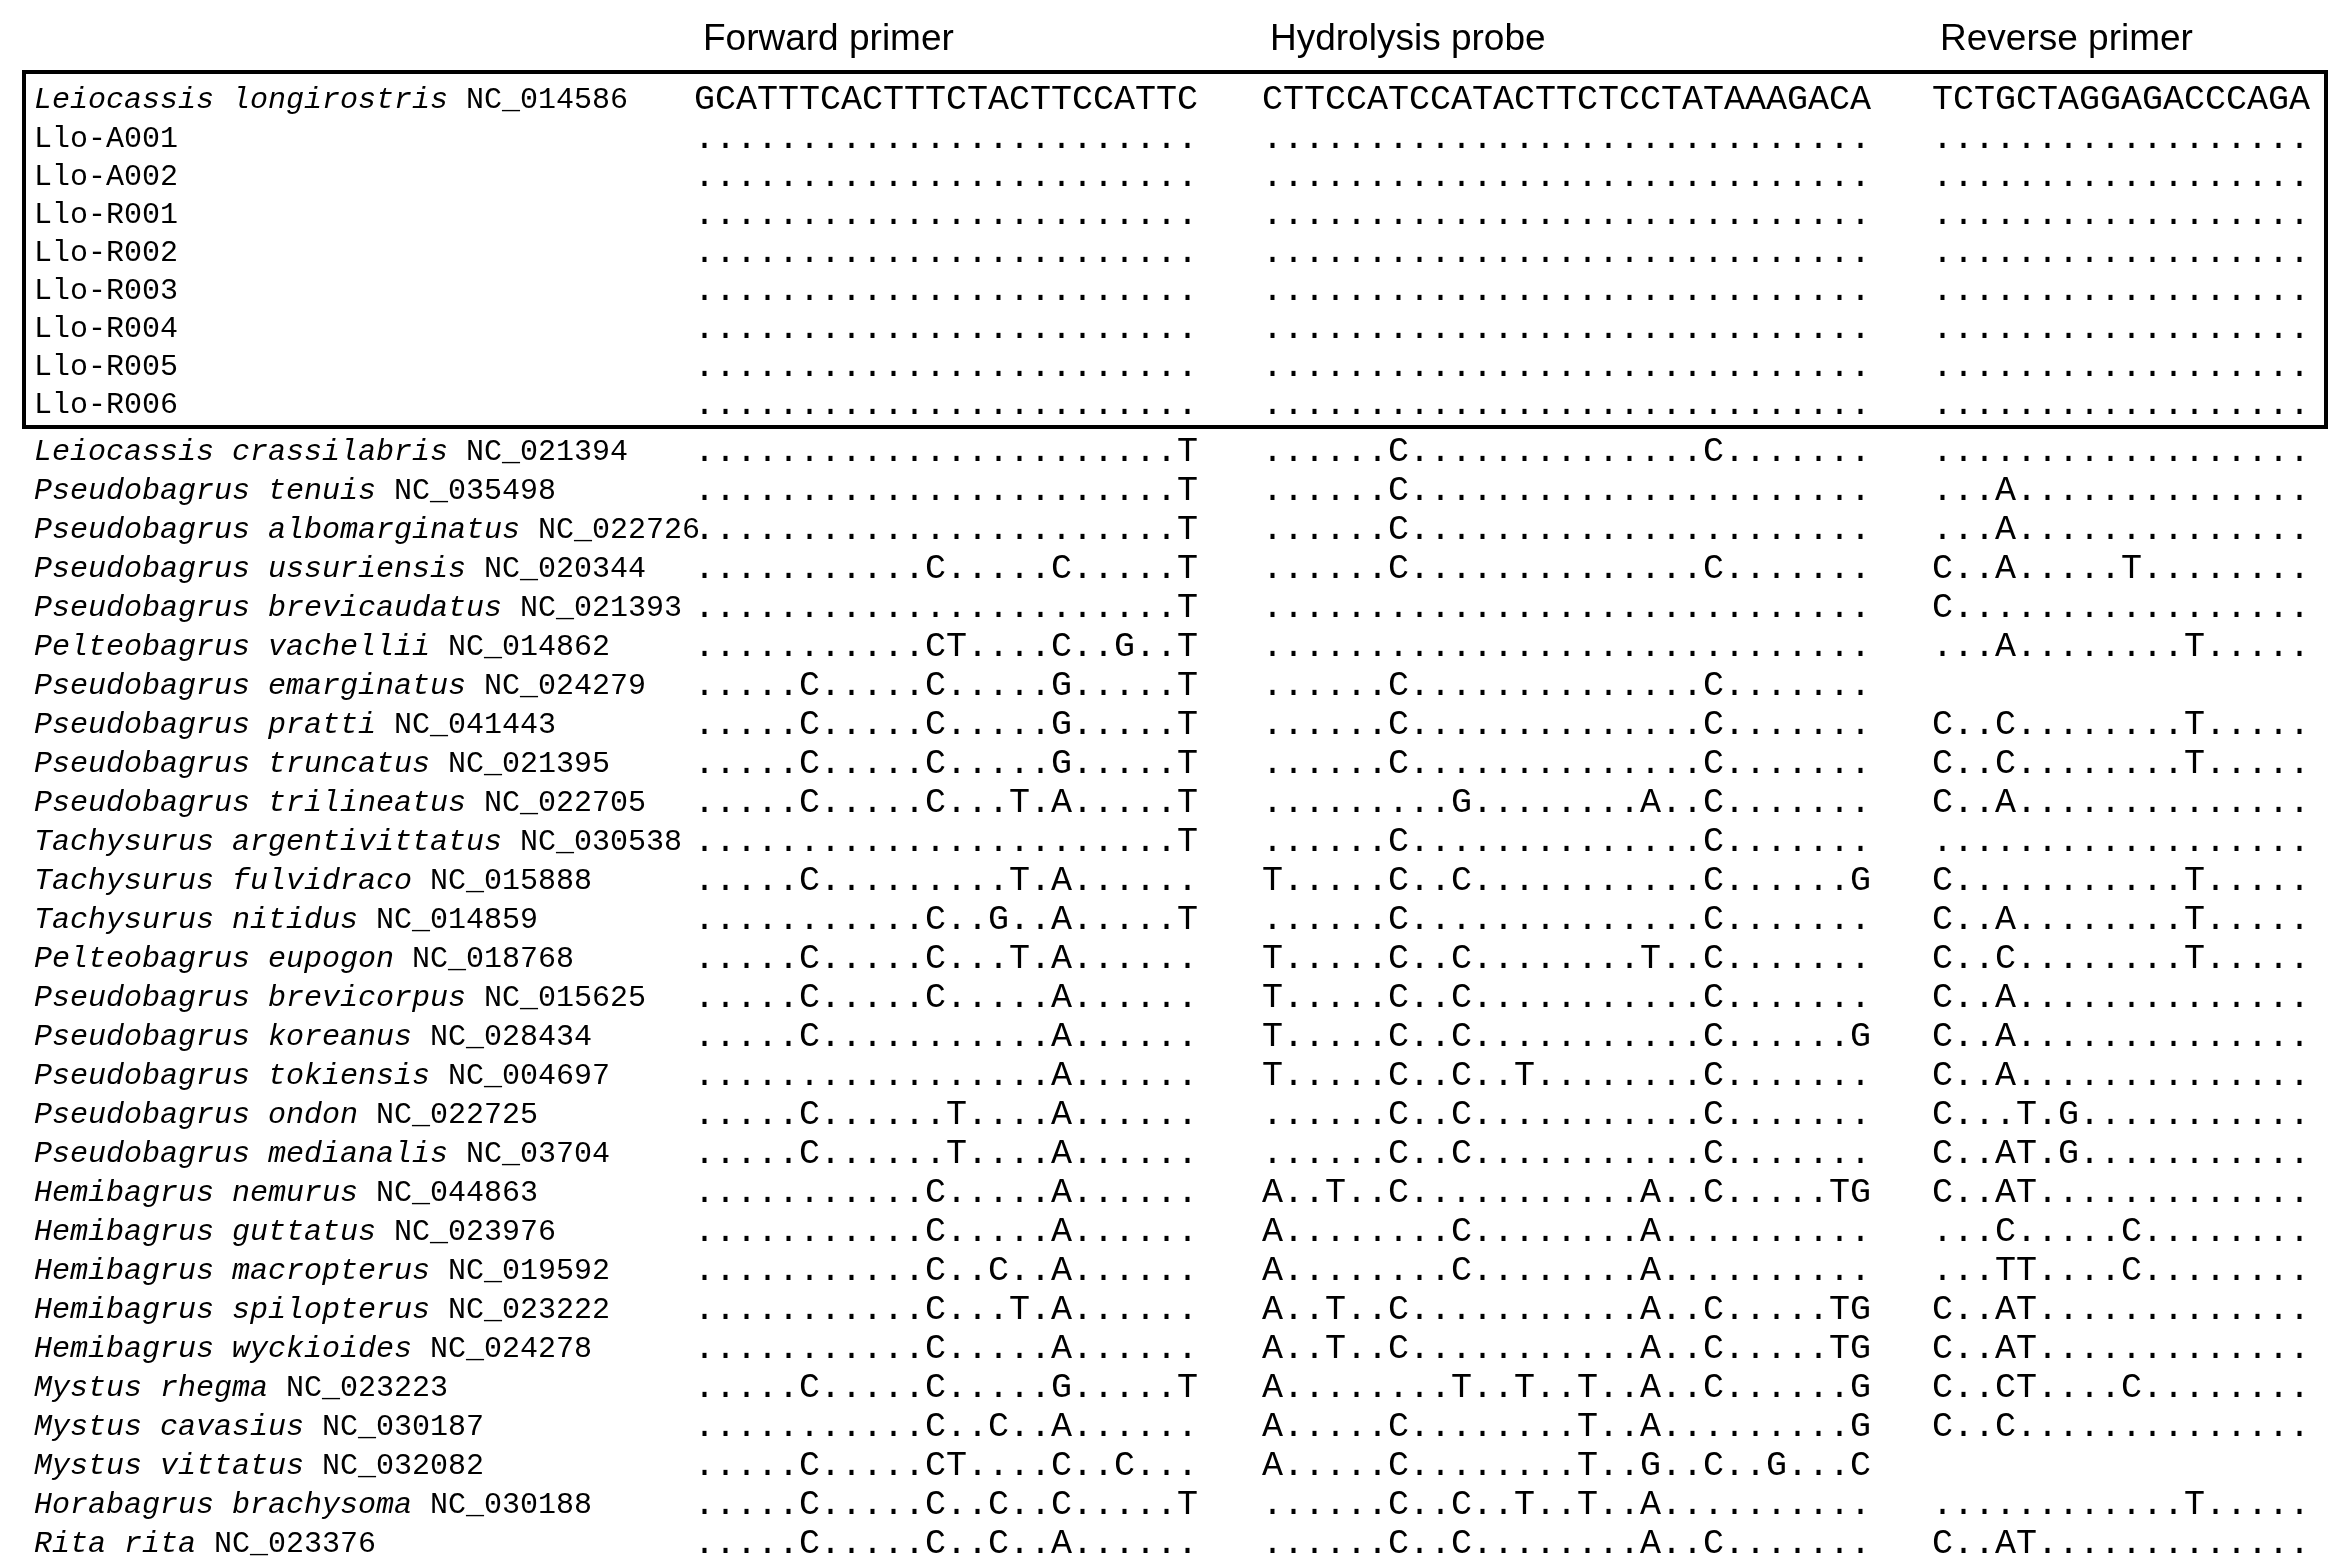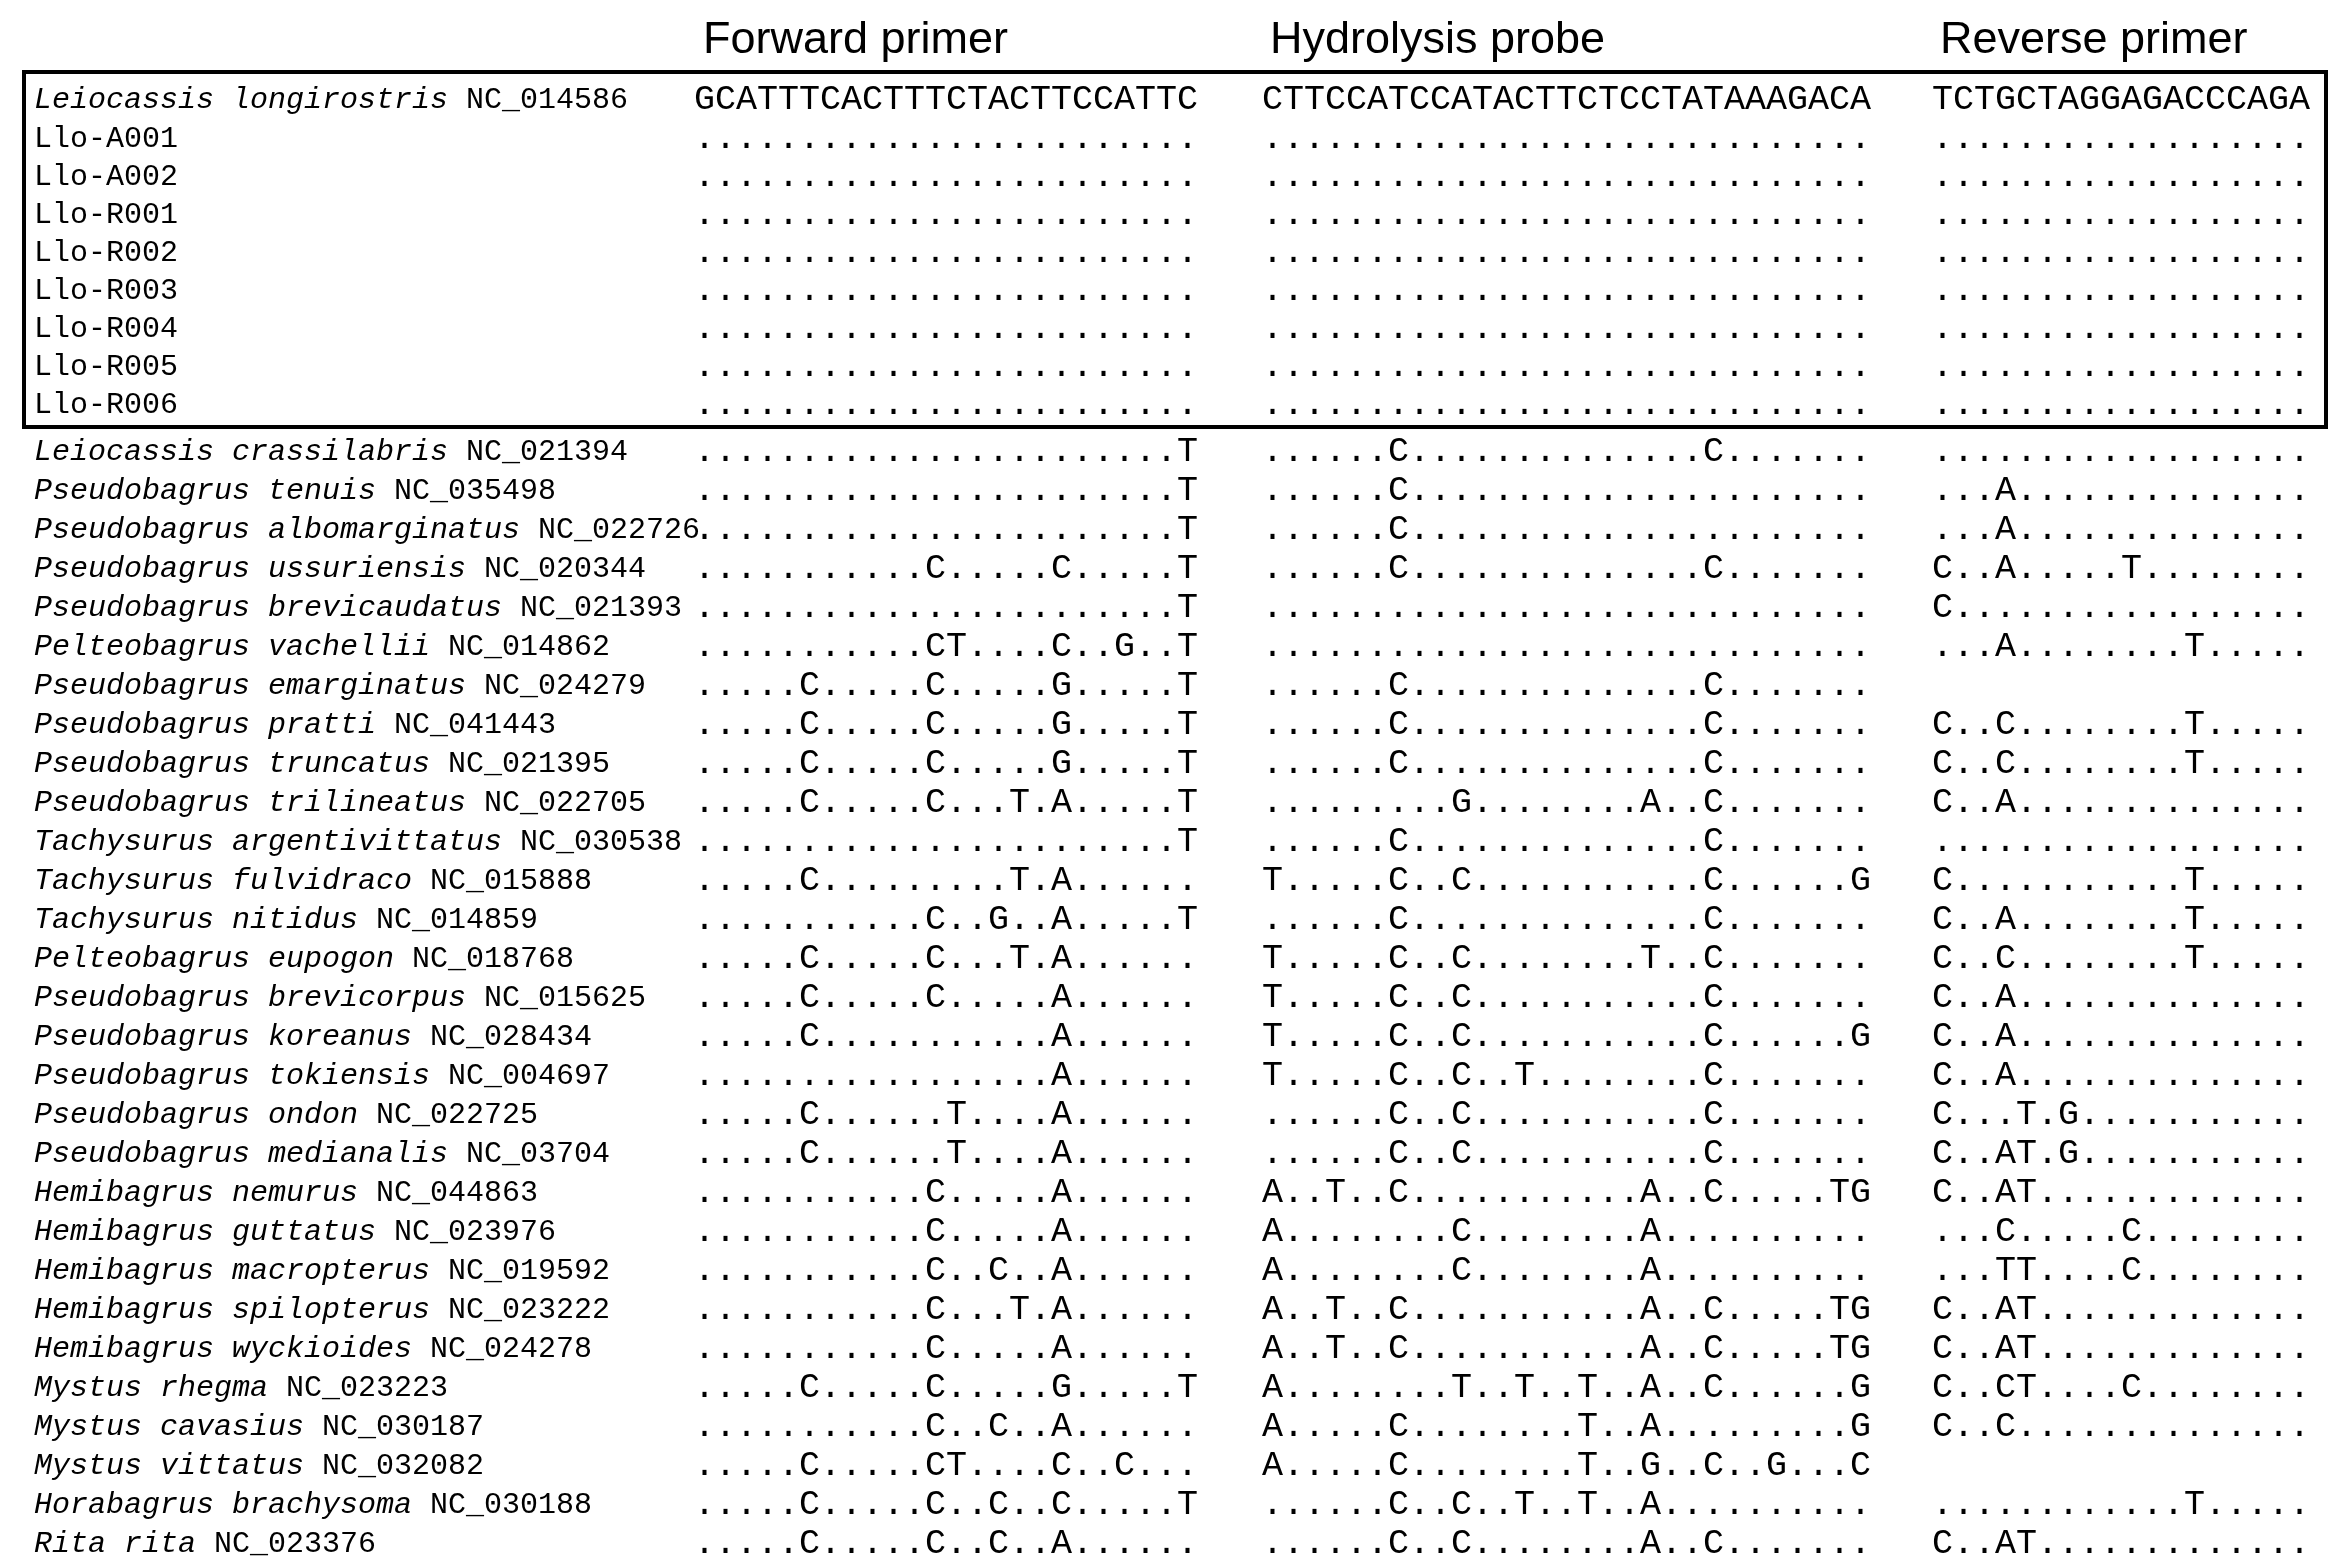--- a/index.html
+++ b/index.html
@@ -12,21 +12,21 @@
     overflow:hidden;
     font-family:"Liberation Mono","DejaVu Sans Mono",monospace;
   }
   
   .hdr{
     position:absolute;
     top:7.5px;
     height:60px;
     line-height:60px;
     font-family:"Liberation Sans","DejaVu Sans",sans-serif;
-    font-size:45px;
+    font-size:37px;
     font-weight:400;
     color:#000;
     white-space:nowrap;
   }
   .hdr.fwd{left:703px;}
   .hdr.probe{left:1270px;}
   .hdr.rev{left:1940px;text-align:center;}
 
   
   .refbox{

